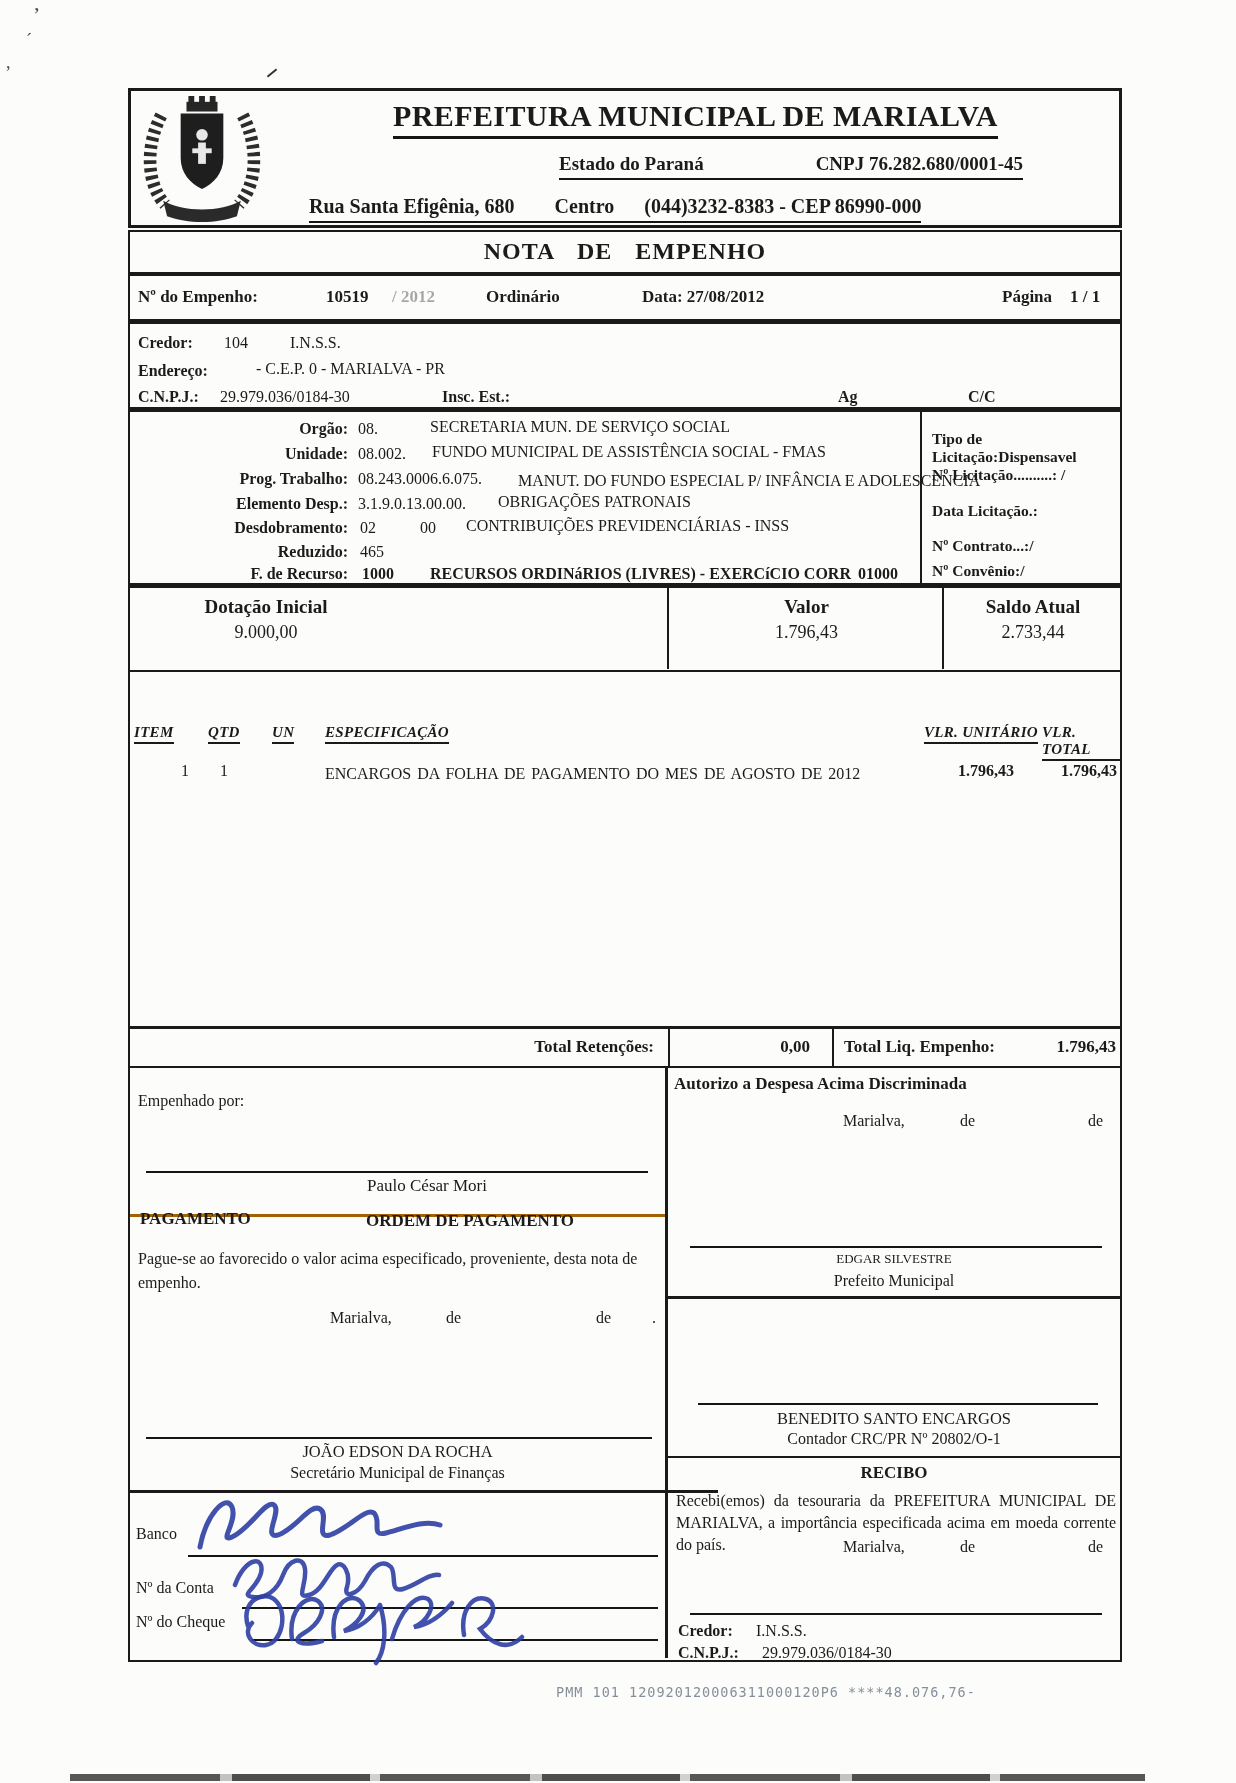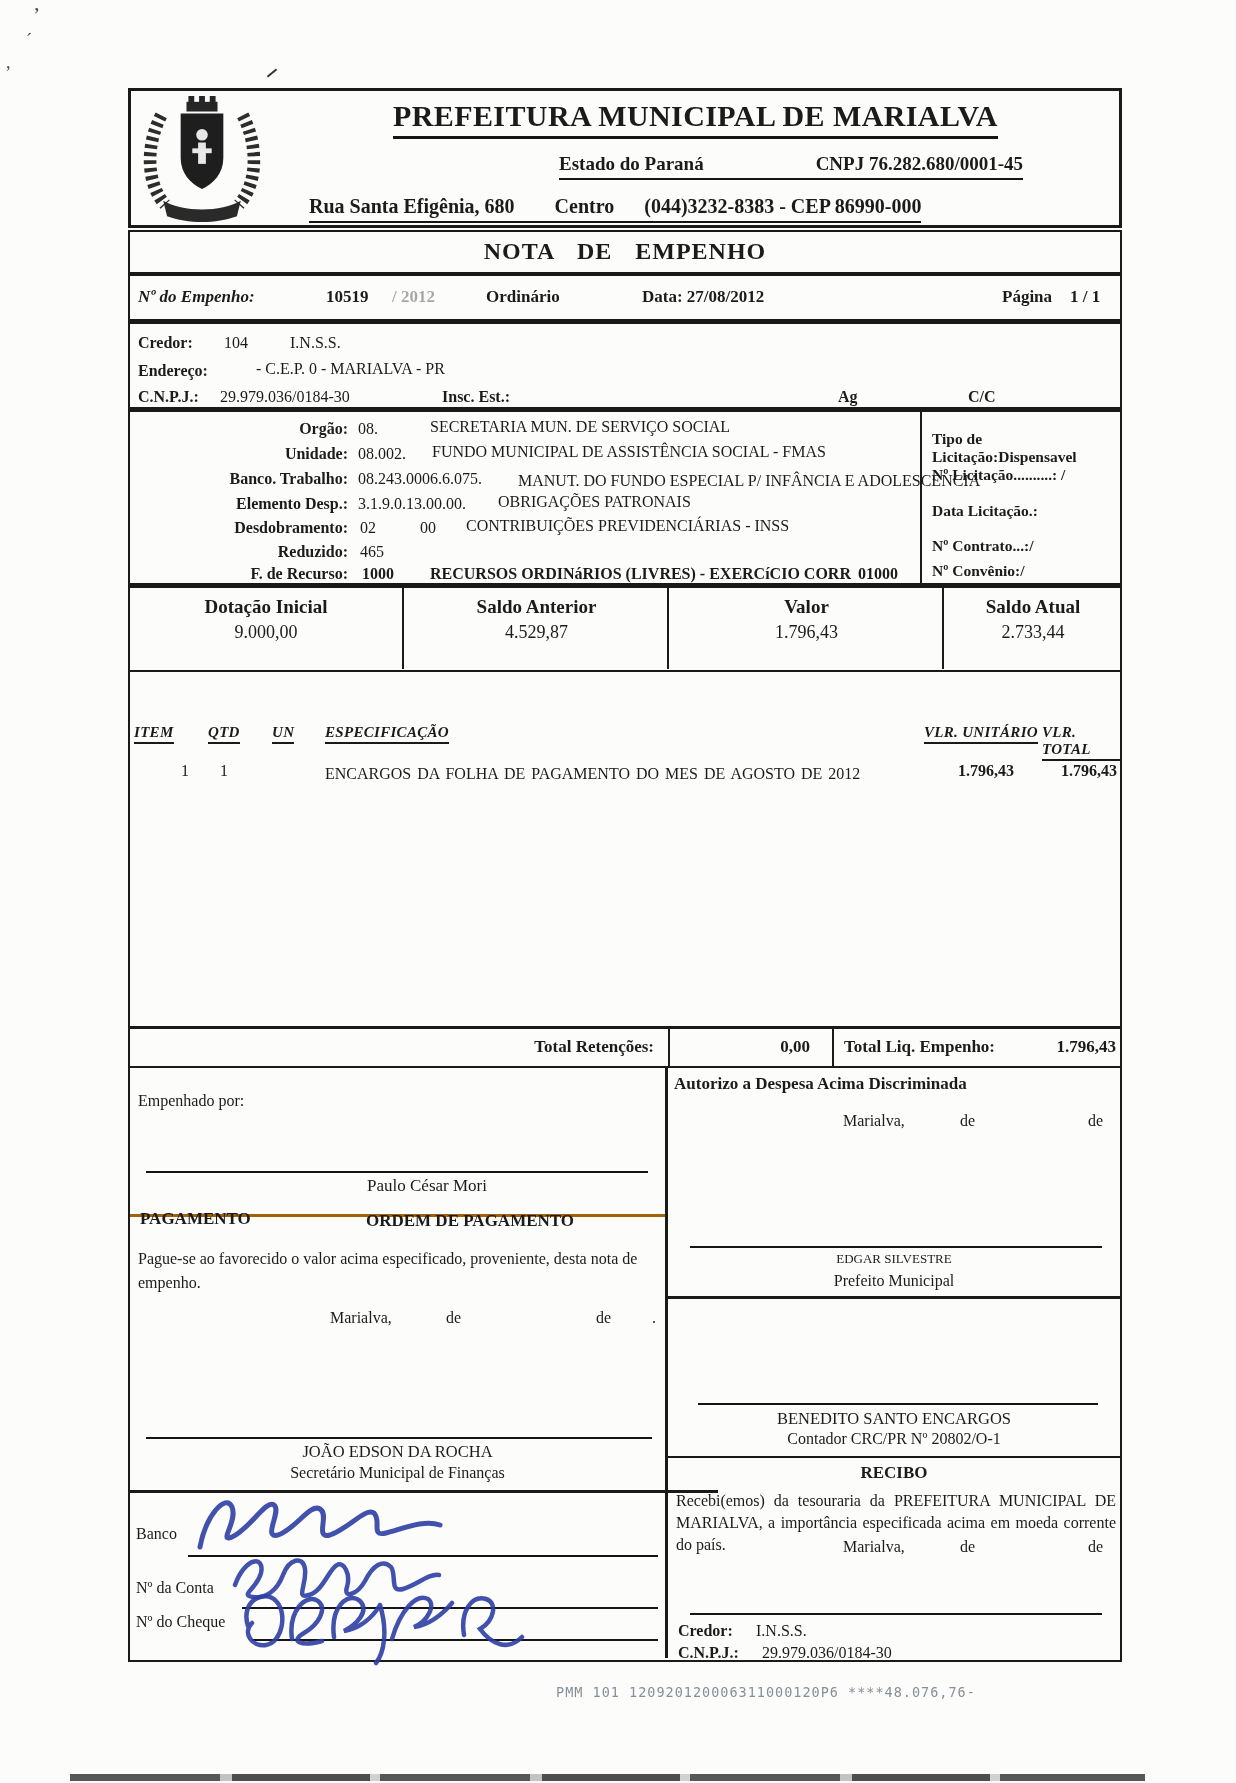--- a/index.html
+++ b/index.html
@@ -57,21 +57,21 @@
       <div class="abs b" style="left:178px;top:104px;font-size:20px;border-bottom:2.5px solid #151515;padding-bottom:3px;">
         <span>Rua Santa Efigênia, 680</span><span style="display:inline-block;width:40px;"></span><span>Centro</span><span style="display:inline-block;width:30px;"></span><span>(044)3232-8383  -  CEP 86990-000</span>
       </div>
     </div>
 
     <div class="box ctr" style="left:0;top:142px;width:994px;height:44px;border-width:2.5px;">
       <div class="b" style="font-size:24px;margin-top:6px;word-spacing:16px;letter-spacing:1px;">NOTA  DE  EMPENHO</div>
     </div>
 
     <div class="box" style="left:0;top:186px;width:994px;height:48px;border-bottom-width:3px;">
-      <span class="abs b t17" style="left:8px;top:11px;font-style:italic;">Nº do Empenho:</span>
+      <span class="abs b t17" style="left:8px;top:11px;">Nº do Empenho:</span>
       <span class="abs b t17" style="left:196px;top:11px;">10519</span>
       <span class="abs b t17 fade" style="left:262px;top:11px;">/ 2012</span>
       <span class="abs b t17" style="left:356px;top:11px;">Ordinário</span>
       <span class="abs b t17" style="left:512px;top:11px;">Data: 27/08/2012</span>
       <span class="abs b t17" style="left:872px;top:11px;">Página</span>
       <span class="abs b t17" style="left:940px;top:11px;">1 / 1</span>
     </div>
 
     <div class="box" style="left:0;top:234px;width:994px;height:88px;border-bottom-width:3px;">
       <span class="abs b t16" style="left:8px;top:10px;">Credor:</span>
@@ -89,21 +89,21 @@
     <div class="box" style="left:0;top:322px;width:994px;height:176px;border-bottom-width:3px;">
 
       <span class="abs b t16 rt" style="left:0;top:8px;width:218px;">Orgão:</span>
       <span class="abs t16" style="left:228px;top:8px;">08.</span>
       <span class="abs t16" style="left:300px;top:6px;">SECRETARIA MUN. DE SERVIÇO SOCIAL</span>
 
       <span class="abs b t16 rt" style="left:0;top:33px;width:218px;">Unidade:</span>
       <span class="abs t16" style="left:228px;top:33px;">08.002.</span>
       <span class="abs t16" style="left:302px;top:31px;">FUNDO MUNICIPAL DE ASSISTÊNCIA SOCIAL - FMAS</span>
 
-      <span class="abs b t16 rt" style="left:0;top:58px;width:218px;">Banco. Trabalho:</span>
+      <span class="abs b t16 rt" style="left:0;top:58px;width:218px;">Prog. Trabalho:</span>
       <span class="abs t16" style="left:228px;top:58px;">08.243.0006.6.075.</span>
       <span class="abs t16" style="left:388px;top:60px;">MANUT. DO FUNDO ESPECIAL P/ INFÂNCIA E ADOLESCENCIA</span>
 
       <span class="abs b t16 rt" style="left:0;top:83px;width:218px;">Elemento Desp.:</span>
       <span class="abs t16" style="left:228px;top:83px;">3.1.9.0.13.00.00.</span>
       <span class="abs t16" style="left:368px;top:81px;">OBRIGAÇÕES PATRONAIS</span>
 
       <span class="abs b t16 rt" style="left:0;top:107px;width:218px;">Desdobramento:</span>
       <span class="abs t16" style="left:230px;top:107px;">02</span>
       <span class="abs t16" style="left:290px;top:107px;">00</span>
@@ -123,24 +123,20 @@
         <span class="abs b" style="left:10px;top:90px;font-size:15.5px;">Data Licitação.:</span>
         <span class="abs b" style="left:10px;top:125px;font-size:15.5px;">Nº Contrato...:/</span>
         <span class="abs b" style="left:10px;top:150px;font-size:15.5px;">Nº Convênio:/</span>
       </div>
     </div>
 
     <div class="box" style="left:0;top:498px;width:994px;height:86px;border-width:2.5px;">
       <div class="abs ctr" style="left:0;top:0;width:272px;height:81px;">
         <div class="b" style="font-size:19px;margin-top:8px;">Dotação Inicial</div>
         <div style="font-size:18px;margin-top:4px;">9.000,00</div>
-      </div>
-      <div class="abs ctr" style="left:272px;top:0;width:265px;height:81px;border-left:2px solid #1a1a1a;">
-        <div class="b" style="font-size:19px;margin-top:8px;">Saldo Anterior</div>
-        <div style="font-size:18px;margin-top:4px;">4.529,87</div>
       </div>
       <div class="abs ctr" style="left:537px;top:0;width:275px;height:81px;border-left:2px solid #1a1a1a;">
         <div class="b" style="font-size:19px;margin-top:8px;">Valor</div>
         <div style="font-size:18px;margin-top:4px;">1.796,43</div>
       </div>
       <div class="abs ctr" style="left:812px;top:0;width:178px;height:81px;border-left:2px solid #1a1a1a;">
         <div class="b" style="font-size:19px;margin-top:8px;">Saldo Atual</div>
         <div style="font-size:18px;margin-top:4px;">2.733,44</div>
       </div>
     </div>

